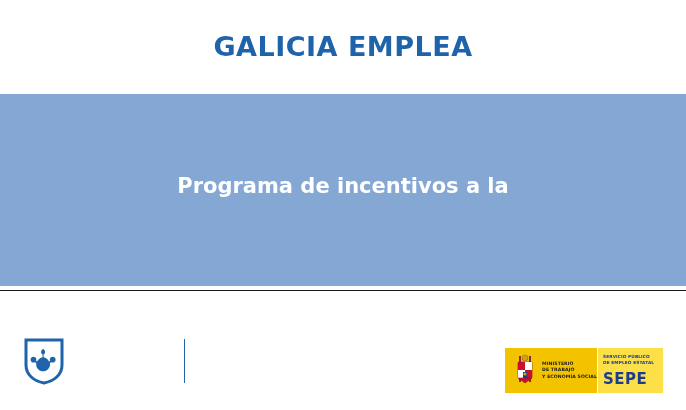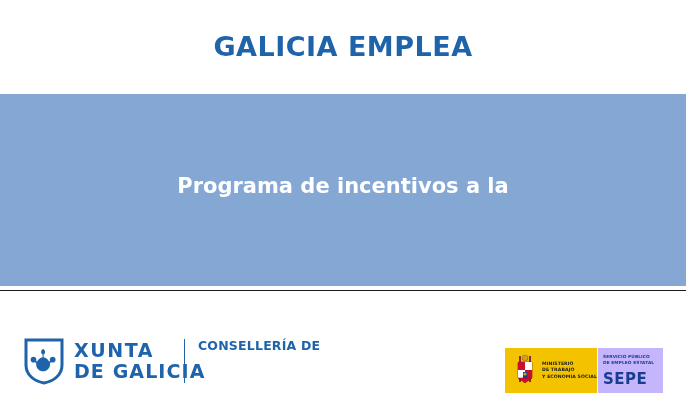--- a/index.html
+++ b/index.html
@@ -168,21 +168,21 @@
     font-size: 4.6px;
     font-weight: bold;
     color: #1a1a1a;
     line-height: 1.45;
     margin-left: 4px;
     letter-spacing: 0.1px;
   }
   .min-right {
     width: 66px;
     height: 45px;
-    background: #c4b5fd;
+    background: #fde047;
     position: relative;
     border-left: 1px solid #ffffff;
     box-sizing: border-box;
   }
   .sepe-top {
     position: absolute;
     left: 5px;
     top: 6px;
     font-family: "DejaVu Sans", sans-serif;
     font-size: 4.3px;
@@ -223,30 +223,25 @@
 
     <div class="xunta-group">
       <span class="xunta-shield">
         <svg width="42" height="48" viewBox="0 0 42 48" xmlns="http://www.w3.org/2000/svg">
           <path d="M3 3 H39 V28 C39 38 31 44 21 46 C11 44 3 38 3 28 Z" fill="none" stroke="#1f63ab" stroke-width="3"></path>
           <g fill="#1f63ab">
             <path d="M21 12 c-1.6 0 -2.9 1.3 -2.9 2.9 0 1.1 0.6 2 1.5 2.5 l0 2.8 c-2.2 0.5 -4.6 1.9 -5.4 4.3 l-1.1 -0.6 c0.2 -0.4 0.3 -0.8 0.3 -1.2 0 -1.6 -1.3 -2.9 -2.9 -2.9 -1.6 0 -2.9 1.3 -2.9 2.9 0 1.6 1.3 2.9 2.9 2.9 0.5 0 1 -0.1 1.4 -0.4 l1.4 0.8 c-0.1 0.5 -0.1 1 -0.1 1.5 0 3.8 3.1 6.8 6.9 6.8 3.8 0 6.9 -3 6.9 -6.8 0 -0.5 0 -1 -0.1 -1.5 l1.4 -0.8 c0.4 0.3 0.9 0.4 1.4 0.4 1.6 0 2.9 -1.3 2.9 -2.9 0 -1.6 -1.3 -2.9 -2.9 -2.9 -1.6 0 -2.9 1.3 -2.9 2.9 0 0.4 0.1 0.8 0.3 1.2 l-1.1 0.6 c-0.8 -2.4 -3.2 -3.8 -5.4 -4.3 l0 -2.8 c0.9 -0.5 1.5 -1.4 1.5 -2.5 0 -1.6 -1.3 -2.9 -2.9 -2.9 z" transform="translate(0,0)"></path>
           </g>
         </svg>
       </span>
-      <span class="xunta-words">
-        <span class="w1">XUNTA</span>
-        <span class="w2">DE GALICIA</span>
-      </span>
     </div>
 
     <div class="xunta-divider"></div>
 
     <div class="conselleria">
-      <div>CONSELLERÍA DE</div>
     </div>
 
     <div class="ministerio-block">
       <div class="min-left">
         <span class="min-coat">
           <svg width="26" height="34" viewBox="0 0 26 34" xmlns="http://www.w3.org/2000/svg">
             <rect x="7" y="2" width="2" height="26" fill="#8c2b2b"></rect>
             <rect x="17" y="2" width="2" height="26" fill="#8c2b2b"></rect>
             <path d="M10 4 h6 v2 h-6 z" fill="#c8102e"></path>
             <circle cx="13" cy="4" r="3" fill="#d4a017" stroke="#8c6a0a" stroke-width="0.5"></circle>

